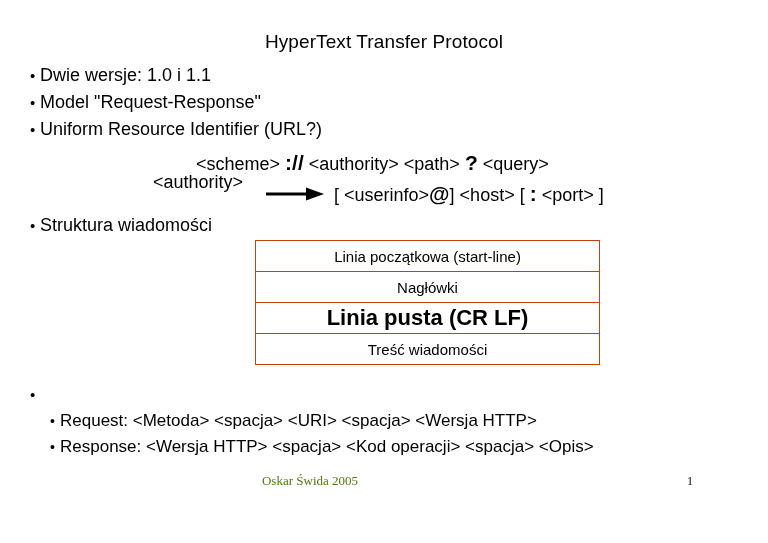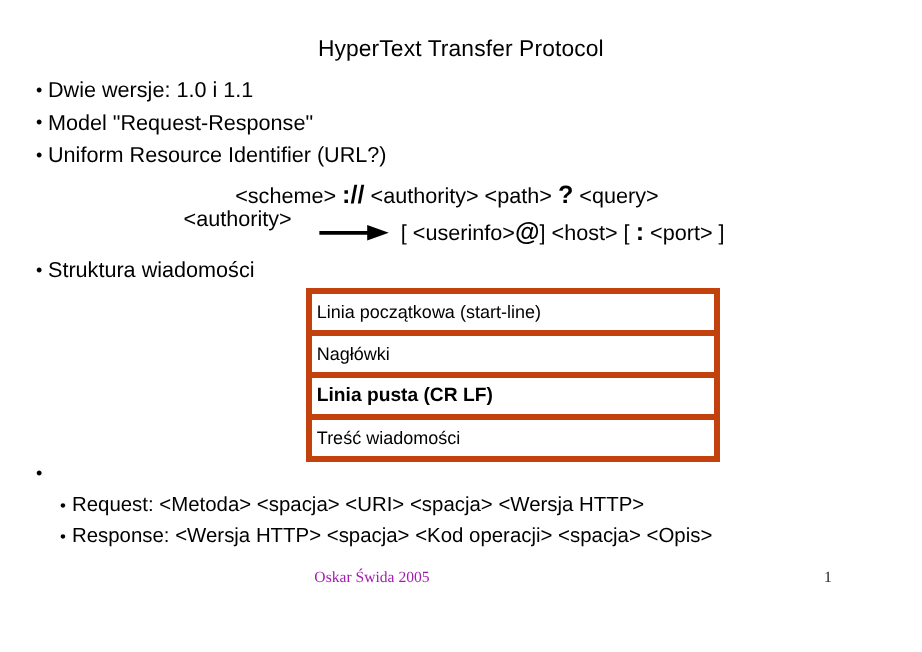--- a/index.html
+++ b/index.html
@@ -91,44 +91,44 @@
   
   .msg-table {
     position: absolute;
     top: 240px;
     left: 255px;
     width: 345px;
     border-collapse: collapse;
     table-layout: fixed;
   }
   .msg-table td {
-    border: 5px solid #c2410c;
+    border: 1px solid #c2410c;
     height: 30px;
-    text-align: left;
+    text-align: center;
     vertical-align: middle;
     font-size: 15px;
     padding: 0 4px;
     background: #ffffff;
   }
   .msg-table td.strong {
     font-weight: bold;
-    font-size: 16px;
+    font-size: 22px;
   }
 
   
   .footer-author {
     position: absolute;
     top: 473px;
     left: 0;
     width: 620px;
     text-align: center;
     font-family: "Liberation Serif", serif;
     font-size: 13px;
     line-height: 16px;
-    color: #a21caf;
+    color: #4d7c0f;
   }
   .footer-page {
     position: absolute;
     top: 473px;
     left: 660px;
     width: 60px;
     text-align: center;
     font-family: "Liberation Serif", serif;
     font-size: 13px;
     line-height: 16px;

